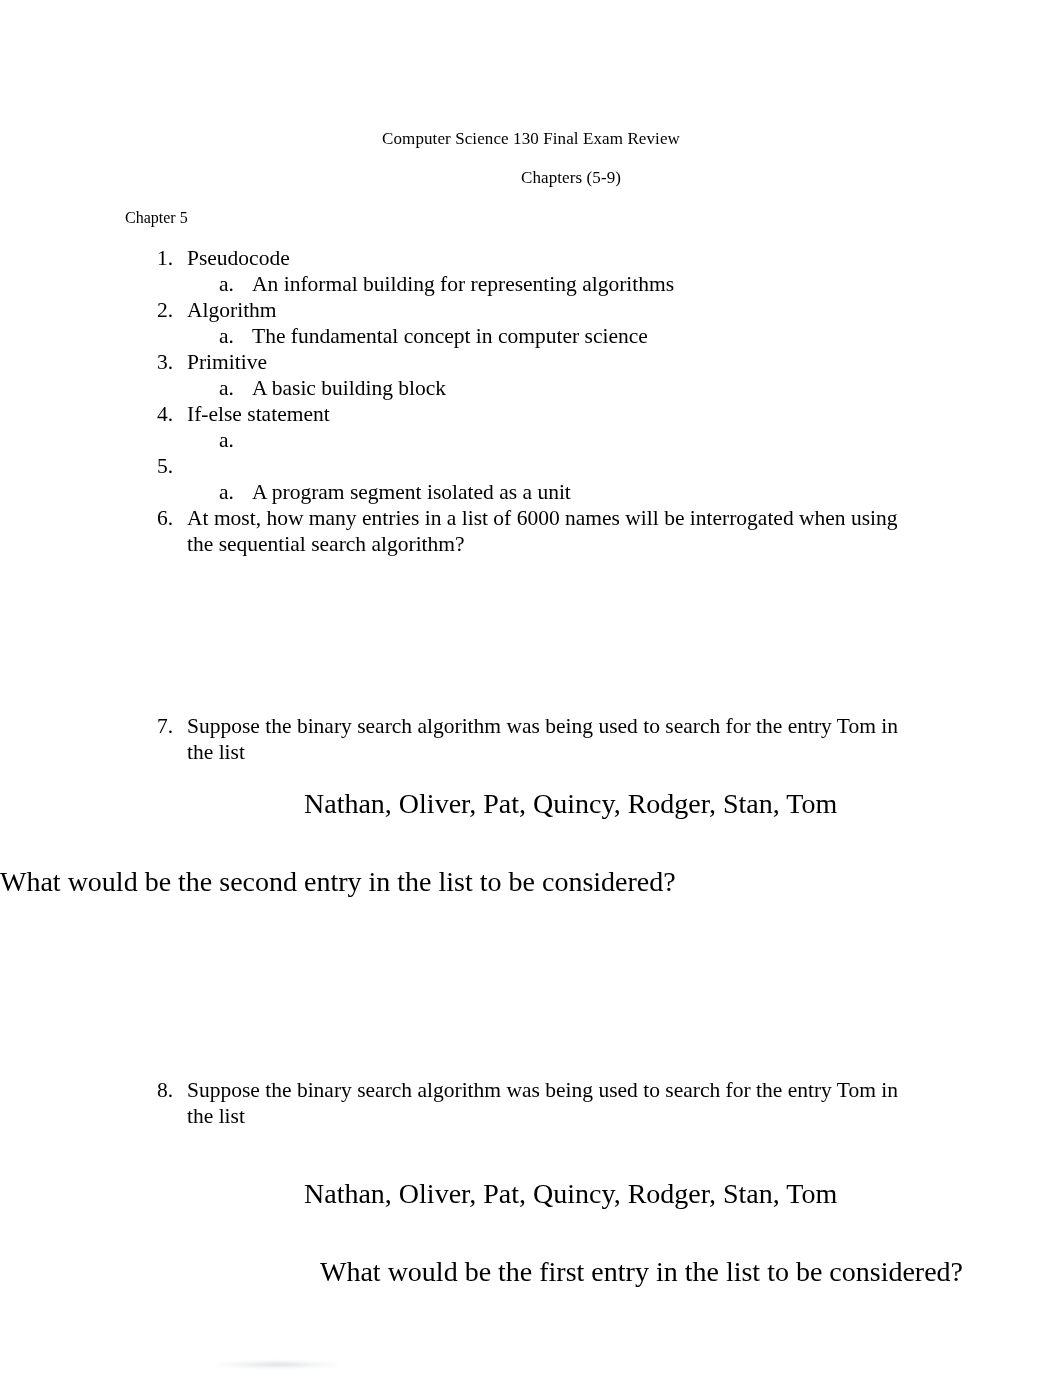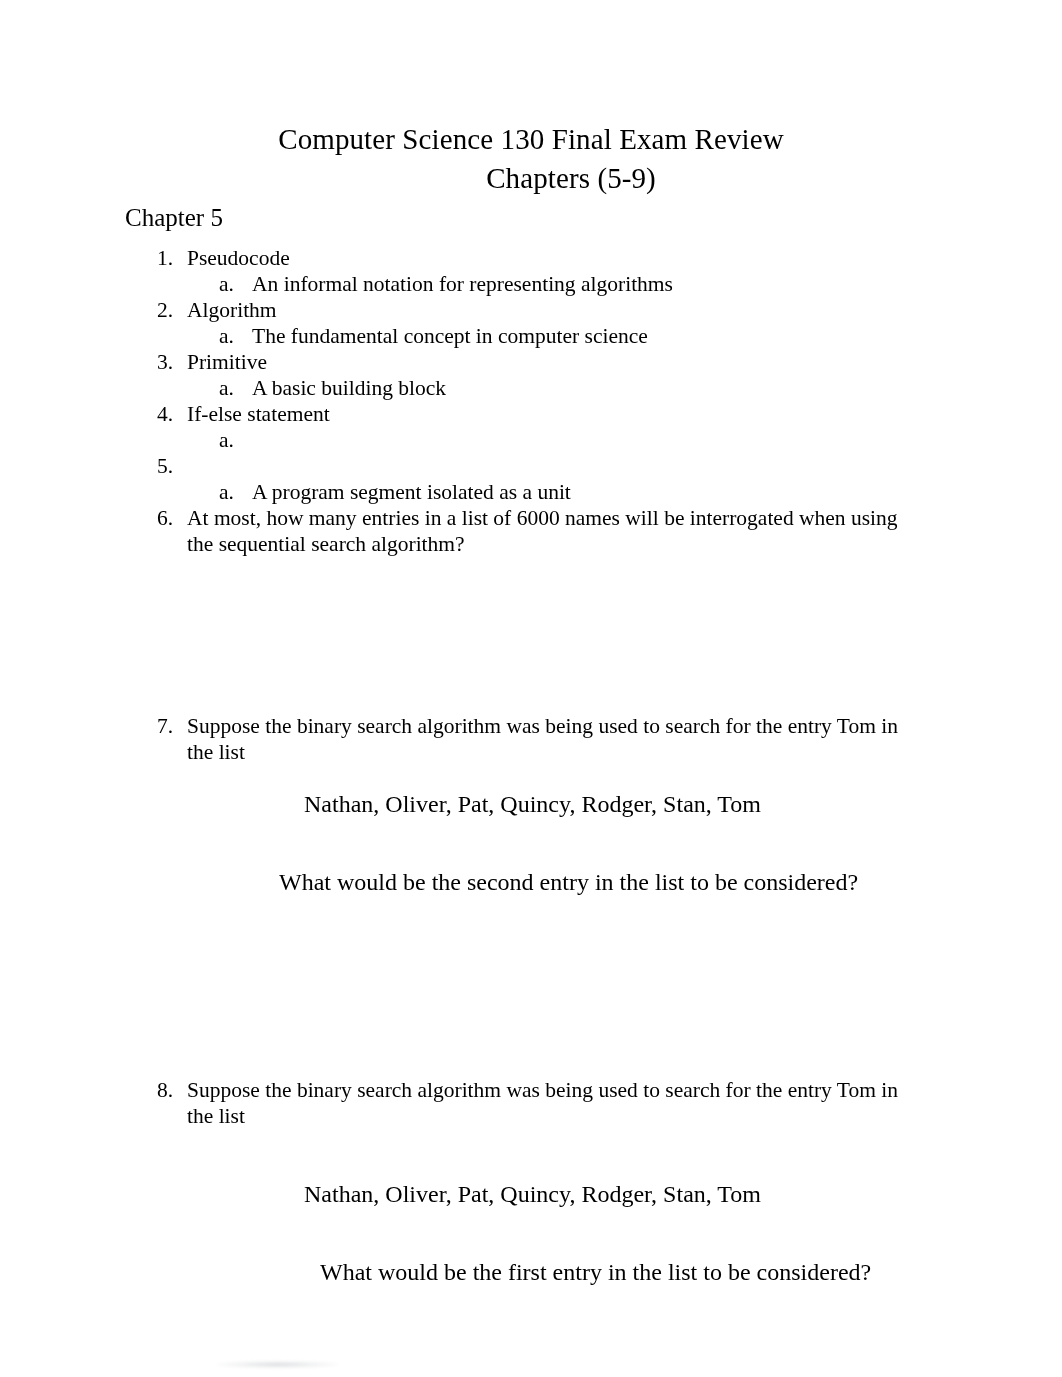--- a/index.html
+++ b/index.html
@@ -25,33 +25,33 @@
     background: #ffffff;
   }
 
   
   .doc-title,
   .doc-subtitle {
     position: absolute;
     left: 0;
     width: 1062px;
     text-align: center;
-    font-size: 29px;
+    font-size: 17px;
     line-height: 26px;
     letter-spacing: 0.1px;
   }
   .doc-title { top: 126px; }
   .doc-subtitle { top: 165px; margin-left: 40px; }
 
   
   .section-heading {
     position: absolute;
     left: 125px;
     top: 205px;
-    font-size: 25px;
+    font-size: 16px;
     line-height: 26px;
   }
 
   
   .outline {
     position: absolute;
     left: 0;
     top: 245px;
     width: 1062px;
   }
@@ -90,26 +90,26 @@
     position: absolute;
     left: 219px;
     top: 0;
     width: 26px;
     text-align: left;
   }
 
   
   .ind-line {
     position: relative;
-    font-size: 24px;
+    font-size: 28px;
     line-height: 26px;
     white-space: pre;
   }
   .ind-names-7  { padding-left: 304px; }
-  .ind-ques-7   { padding-left: 279px; }
+  .ind-ques-7   { }
   .ind-names-8  { padding-left: 304px; }
   .ind-ques-8   { padding-left: 320px; }
 
   
   .gap-1 { height: 26px; }
   .gap-2 { height: 52px; }
   .gap-6 { height: 156px; }
 
   
   .scan-smudge {
@@ -140,21 +140,21 @@
 
   <div class="outline">
 
     <div class="olitem">
       <div class="lv1">
         <span class="marker">1.</span>
         <span class="body">Pseudocode</span>
       </div>
       <div class="lv2">
         <span class="marker">a.</span>
-        <span class="body">An informal notation for representing algorithms</span>
+        <span class="body">An informal building for representing algorithms</span>
       </div>
     </div>
 
     <div class="olitem">
       <div class="lv1">
         <span class="marker">2.</span>
         <span class="body">Algorithm</span>
       </div>
       <div class="lv2">
         <span class="marker">a.</span>

